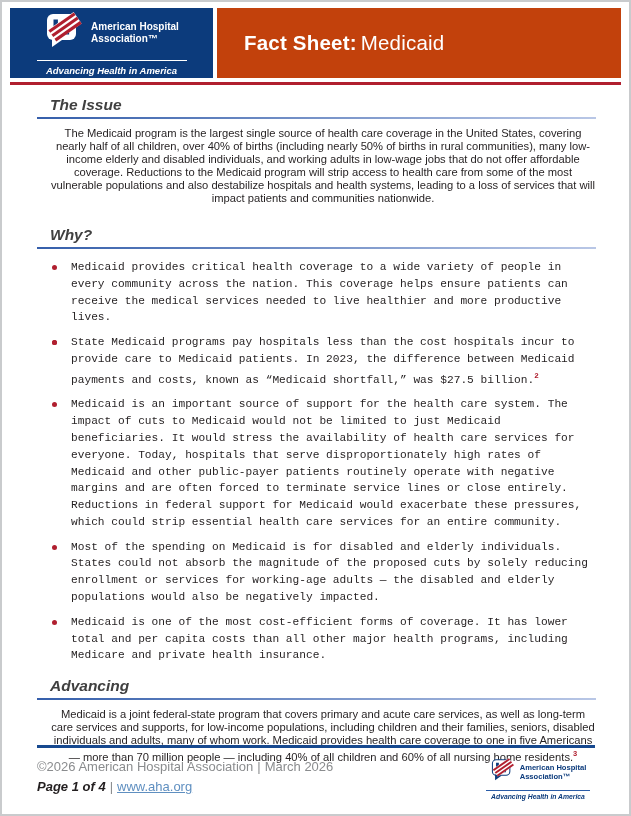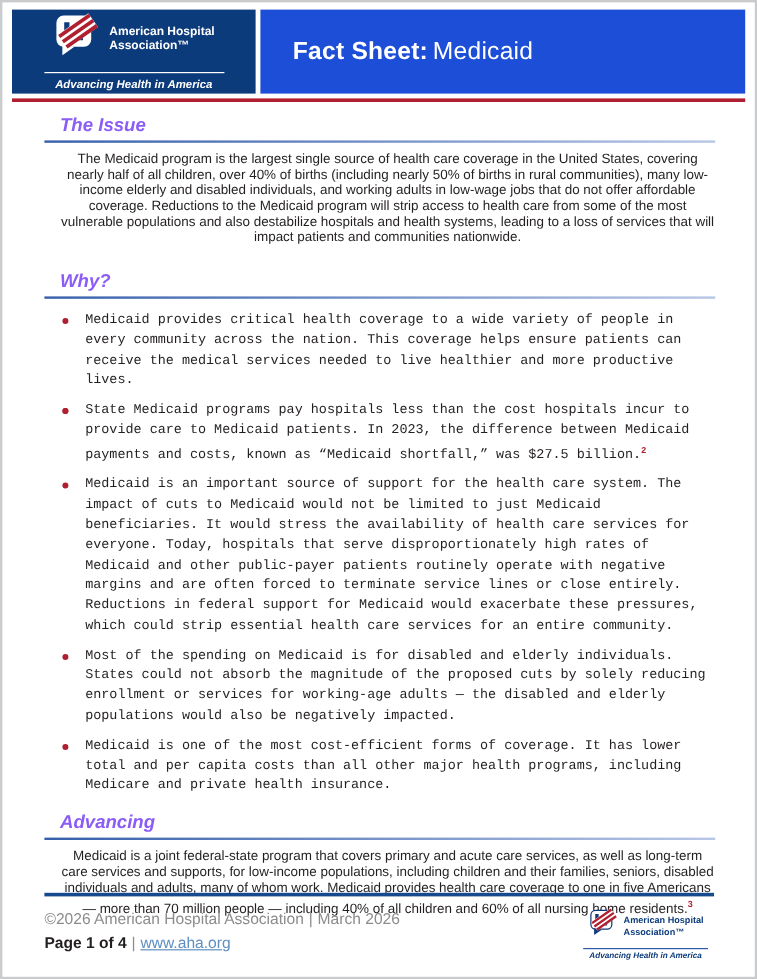--- a/index.html
+++ b/index.html
@@ -18,32 +18,32 @@
   .header { display: flex; margin: 6px 8px 0 8px; height: 70px; }
   .logo-box {
     width: 203px; background: #0c3b7c; color: #fff;
     display: flex; flex-direction: column; align-items: center; justify-content: center;
   }
   .logo-row { display: flex; align-items: center; }
   .logo-name { font-size: 10px; font-weight: bold; line-height: 1.2; margin-left: 3px; }
   .logo-rule { width: 150px; height: 1px; background: #ffffff; margin: 5px 0 4px; }
   .logo-tagline { font-style: italic; font-weight: bold; font-size: 9.5px; }
   .band {
-    flex: 1; margin-left: 4px; background: #1d4ed8;
+    flex: 1; margin-left: 4px; background: #c2410c;
     display: flex; align-items: center; padding-left: 27px;
     color: #ffffff; font-size: 20.5px; letter-spacing: 0.2px;
   }
   .band .t-bold { font-weight: bold; }
   .band .t-reg { font-weight: normal; margin-left: 4px; }
   .red-rule { height: 3px; background: #b01f2f; margin: 4px 8px 0 8px; }
 
   
   .content { padding: 0 33px 0 35px; }
   .section-heading {
-    color: #8b5cf6; font-style: italic; font-weight: bold;
+    color: #404040; font-style: italic; font-weight: bold;
     font-size: 15.5px; line-height: 20px; padding-left: 13px;
   }
   .heading-rule { height: 2px; margin-top: 2px;
     background: linear-gradient(to right, #355fab, #b9c7e6); }
   .mt-issue { margin-top: 10px; }
   .mt-why { margin-top: 20px; }
   .mt-bg { margin-top: 12px; }
   .body-text {
     font-size: 11.2px; line-height: 13px;
     margin: 8px 0 0 13px; max-width: 552px; text-align: center;
@@ -59,21 +59,21 @@
   }
   sup.ref { color: #b01f2f; font-weight: bold; font-size: 7.5px; }
 
   
   .footer-block { position: absolute; left: 0; right: 0; bottom: 14px; }
   .footer-rule { height: 3px; background: #17498f; margin: 0 34px 0 35px; }
   .footer { display: flex; justify-content: space-between; align-items: flex-start;
     margin: 9px 28px 0 35px; }
   .footer-left { font-size: 13px; color: #8a8c8e; line-height: 1.55; }
   .sep { margin: 0 4px; }
-  .page-label { color: #231f20; font-weight: bold; }
+  .page-label { color: #231f20; font-weight: bold; font-style: italic; }
   .link { color: #5f8fc0; text-decoration: underline; cursor: pointer; }
   .footer-logo { display: flex; flex-direction: column; align-items: center; width: 126px; }
   .f-row { display: flex; align-items: center; }
   .f-name { color: #0c3b7c; font-weight: bold; font-size: 7.6px; line-height: 1.2; margin-left: 2px; }
   .f-rule { width: 104px; height: 1px; background: #2a5ca8; margin: 3px 0 2px; }
   .f-tagline { color: #0c3b7c; font-style: italic; font-weight: bold; font-size: 6.8px; }
 </style>
 </head>
 <body>
 

